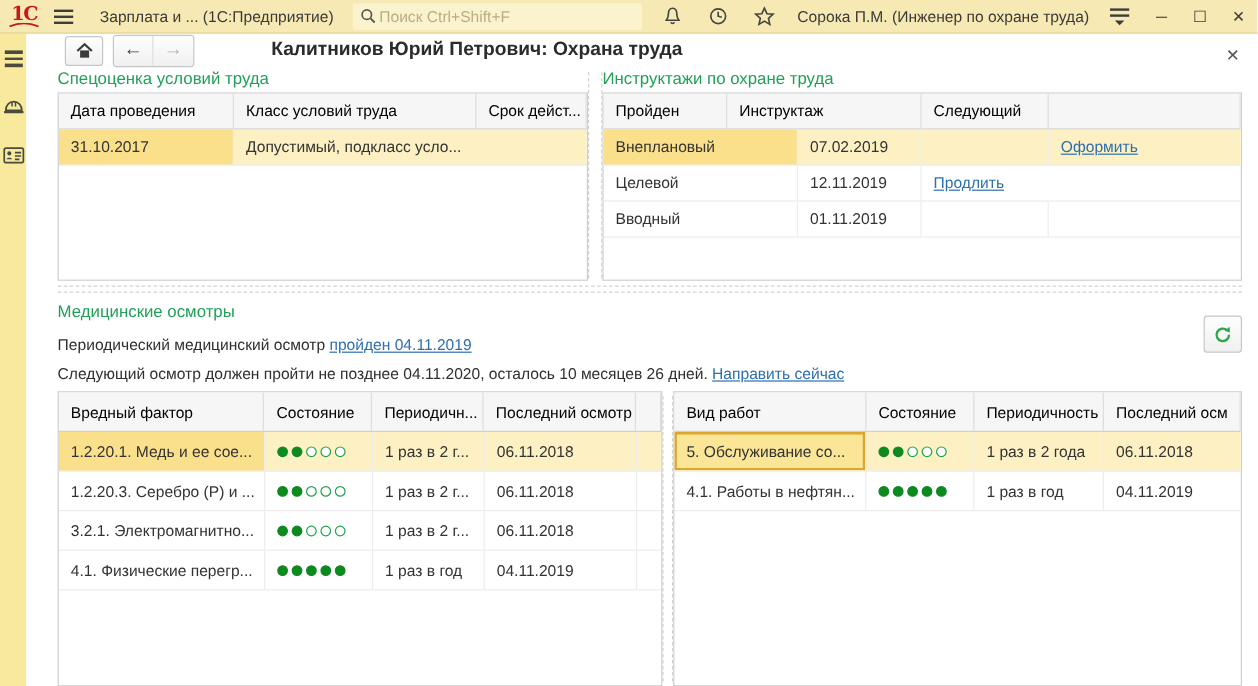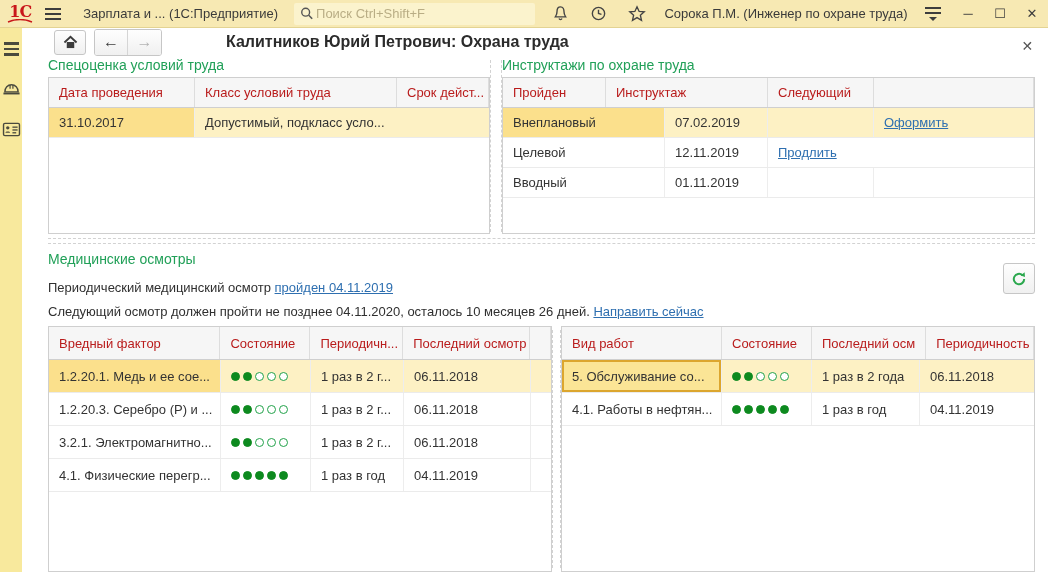--- a/index.html
+++ b/index.html
@@ -53,21 +53,21 @@
   .vsplit { width:12px; border-left:1px dashed #d2d2d2; border-right:1px dashed #d2d2d2; margin:4px 0; cursor:col-resize; }
   .vsplit.narrow { width:9px; }
   .hsplit { height:6px; border-top:1px dashed #d2d2d2; border-bottom:1px dashed #d2d2d2; margin:2px 0 1px 0; cursor:row-resize; }
 
   
   .tbl { border:1px solid #cfcfcf; background:#fff; overflow:hidden; }
   .tbl-top { height:157px; }
   .tr { display:flex; height:30px; border-bottom:1px solid #ebebeb; }
   .bottom-row .tr { height:33px; }
   .tr.th { background:#f6f6f6; border-bottom:1px solid #cfcfcf; }
-  .tr.th .td { color:#b91c1c; }
+  .tr.th .td { color:#000000; }
   .td { padding:0 10px; display:flex; align-items:center; white-space:nowrap; overflow:hidden; border-right:1px solid #ededed; }
   .tr.th .td { border-right:1px solid #dddddd; }
   .td:last-child { border-right:none; }
   .tr.selected { background:#fdf1c4; }
   .td.current { background:#fbe08c; }
   .td.focused { background:#fbe596; box-shadow:inset 0 0 0 2px #dca62e; }
   .filler { flex:1; border-bottom:none; }
 
   
   .dots { display:flex; gap:3px; align-items:center; }
@@ -338,22 +338,22 @@
           </div>
           <div class="tr filler"></div>
         </div>
 
         <div class="vsplit narrow"></div>
 
         <div class="tbl tbl-work">
           <div class="tr th">
             <div class="td" style="width:160px">Вид работ</div>
             <div class="td" style="width:90px">Состояние</div>
+            <div class="td" style="width:108px">Периодичность</div>
             <div class="td" style="flex:1">Последний осм</div>
-            <div class="td" style="width:108px">Периодичность</div>
           </div>
           <div class="tr selected">
             <div class="td focused" style="width:160px">5. Обслуживание со...</div>
             <div class="td" style="width:90px">
                 <span class="dots">
                   <span class="dot filled"></span>
                   <span class="dot filled"></span>
                   <span class="dot"></span>
                   <span class="dot"></span>
                   <span class="dot"></span>

